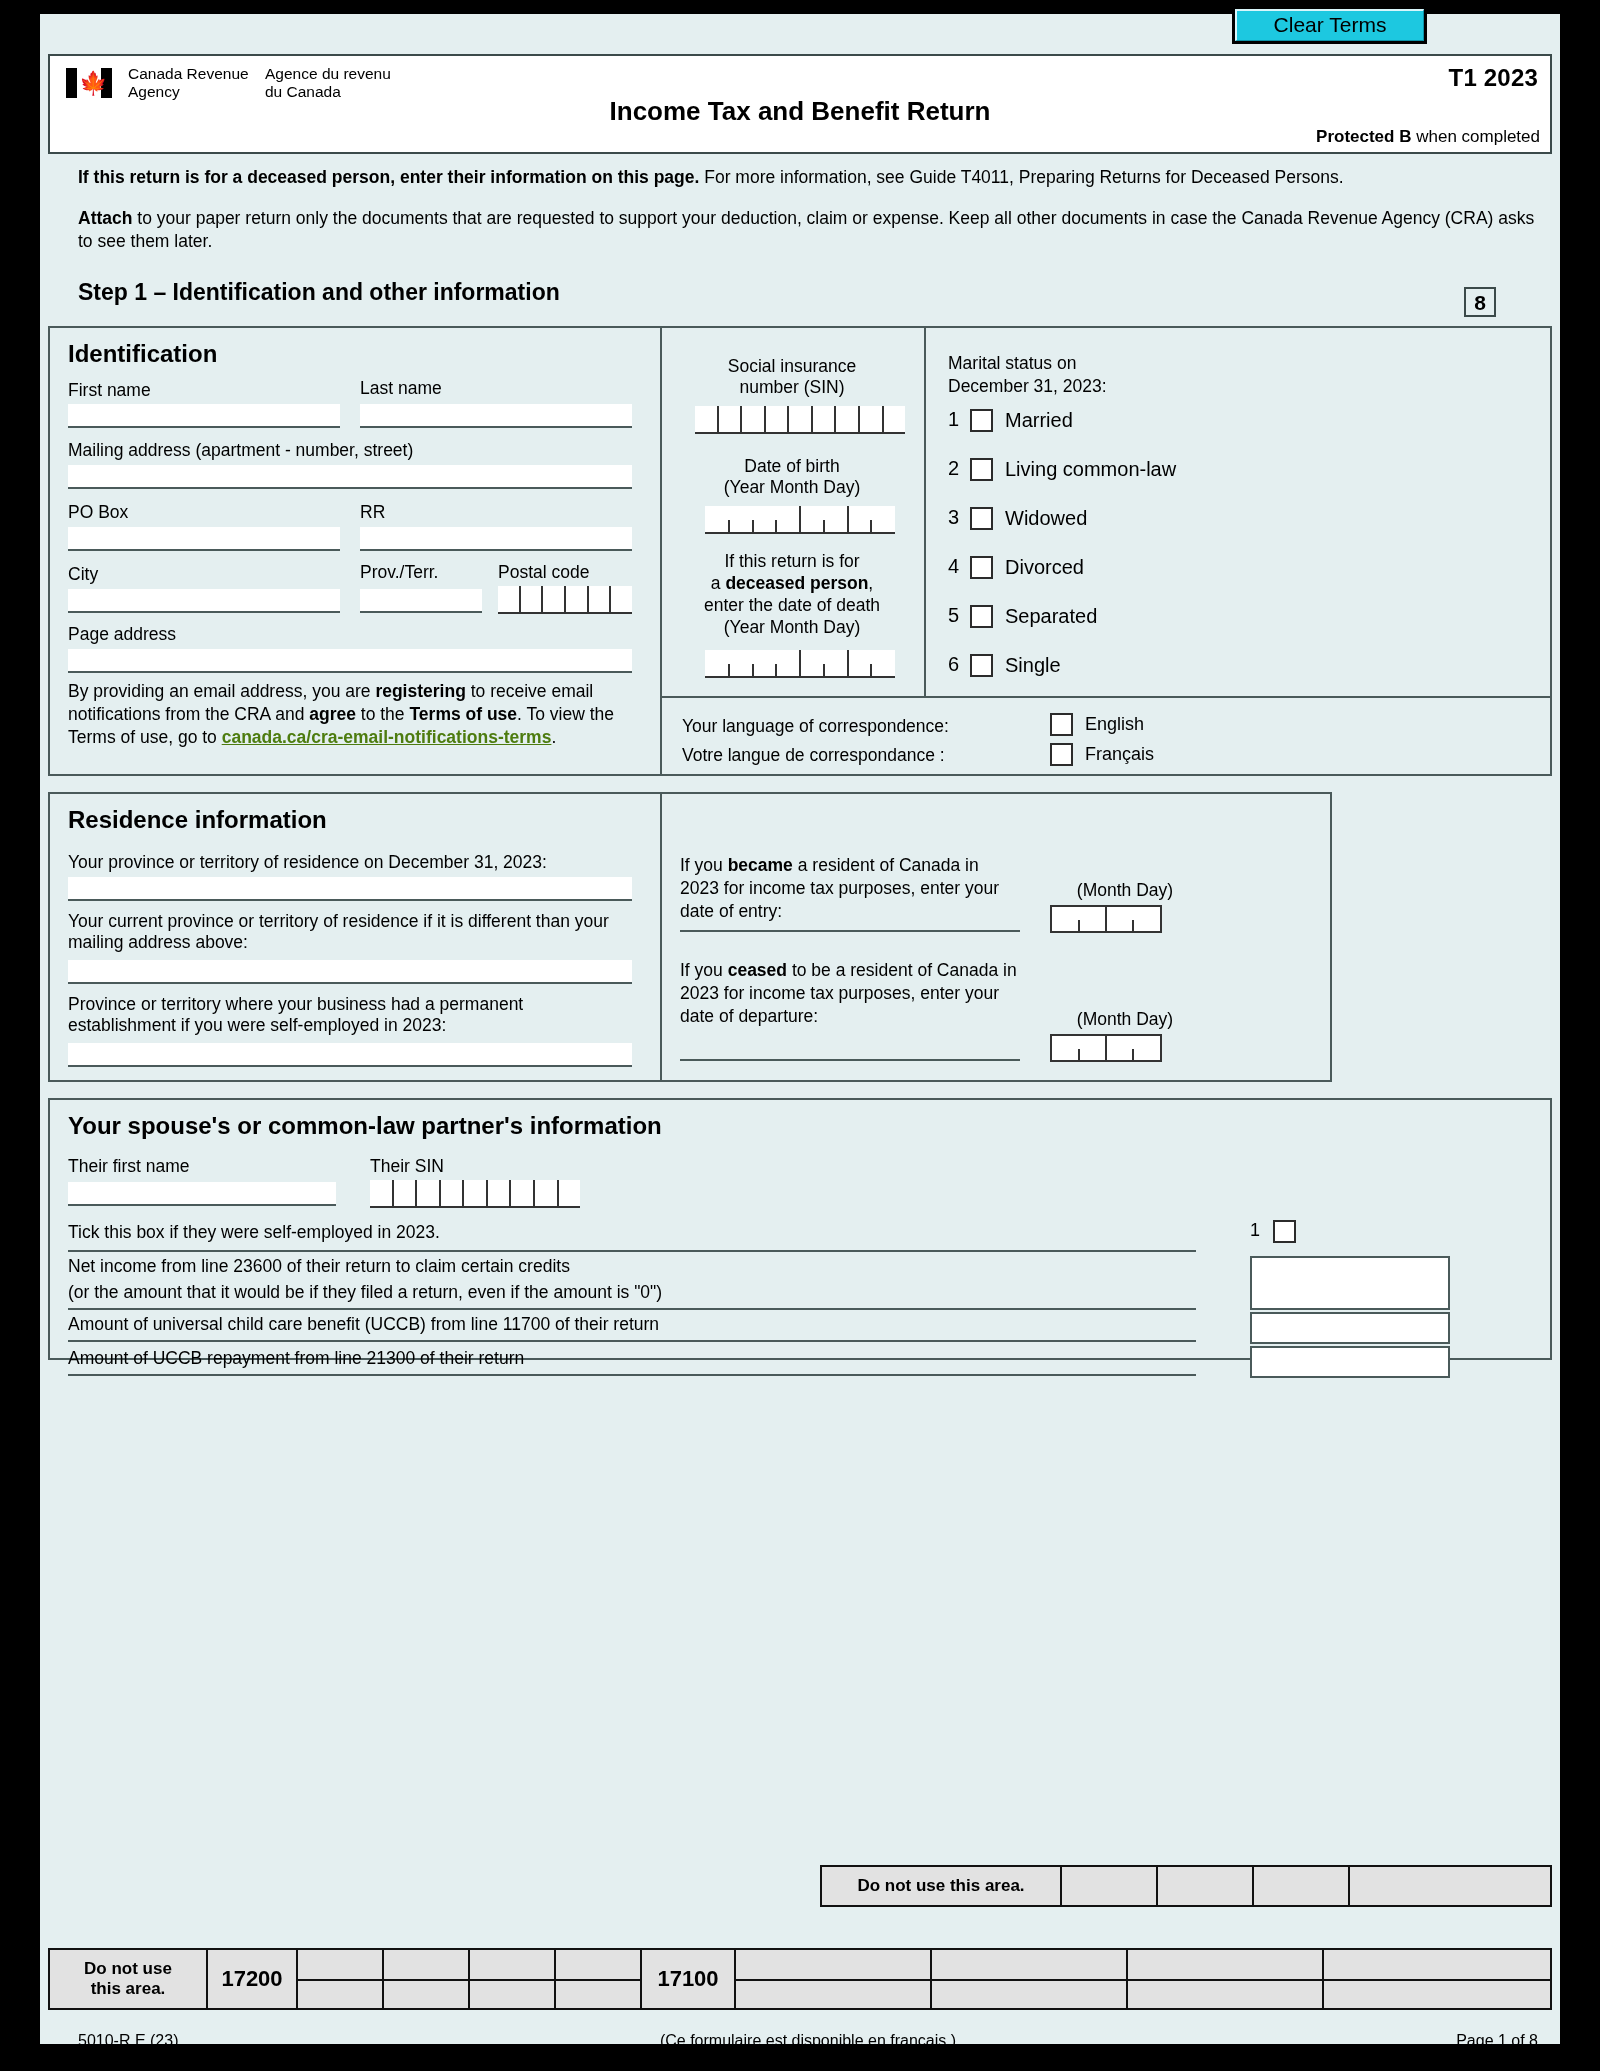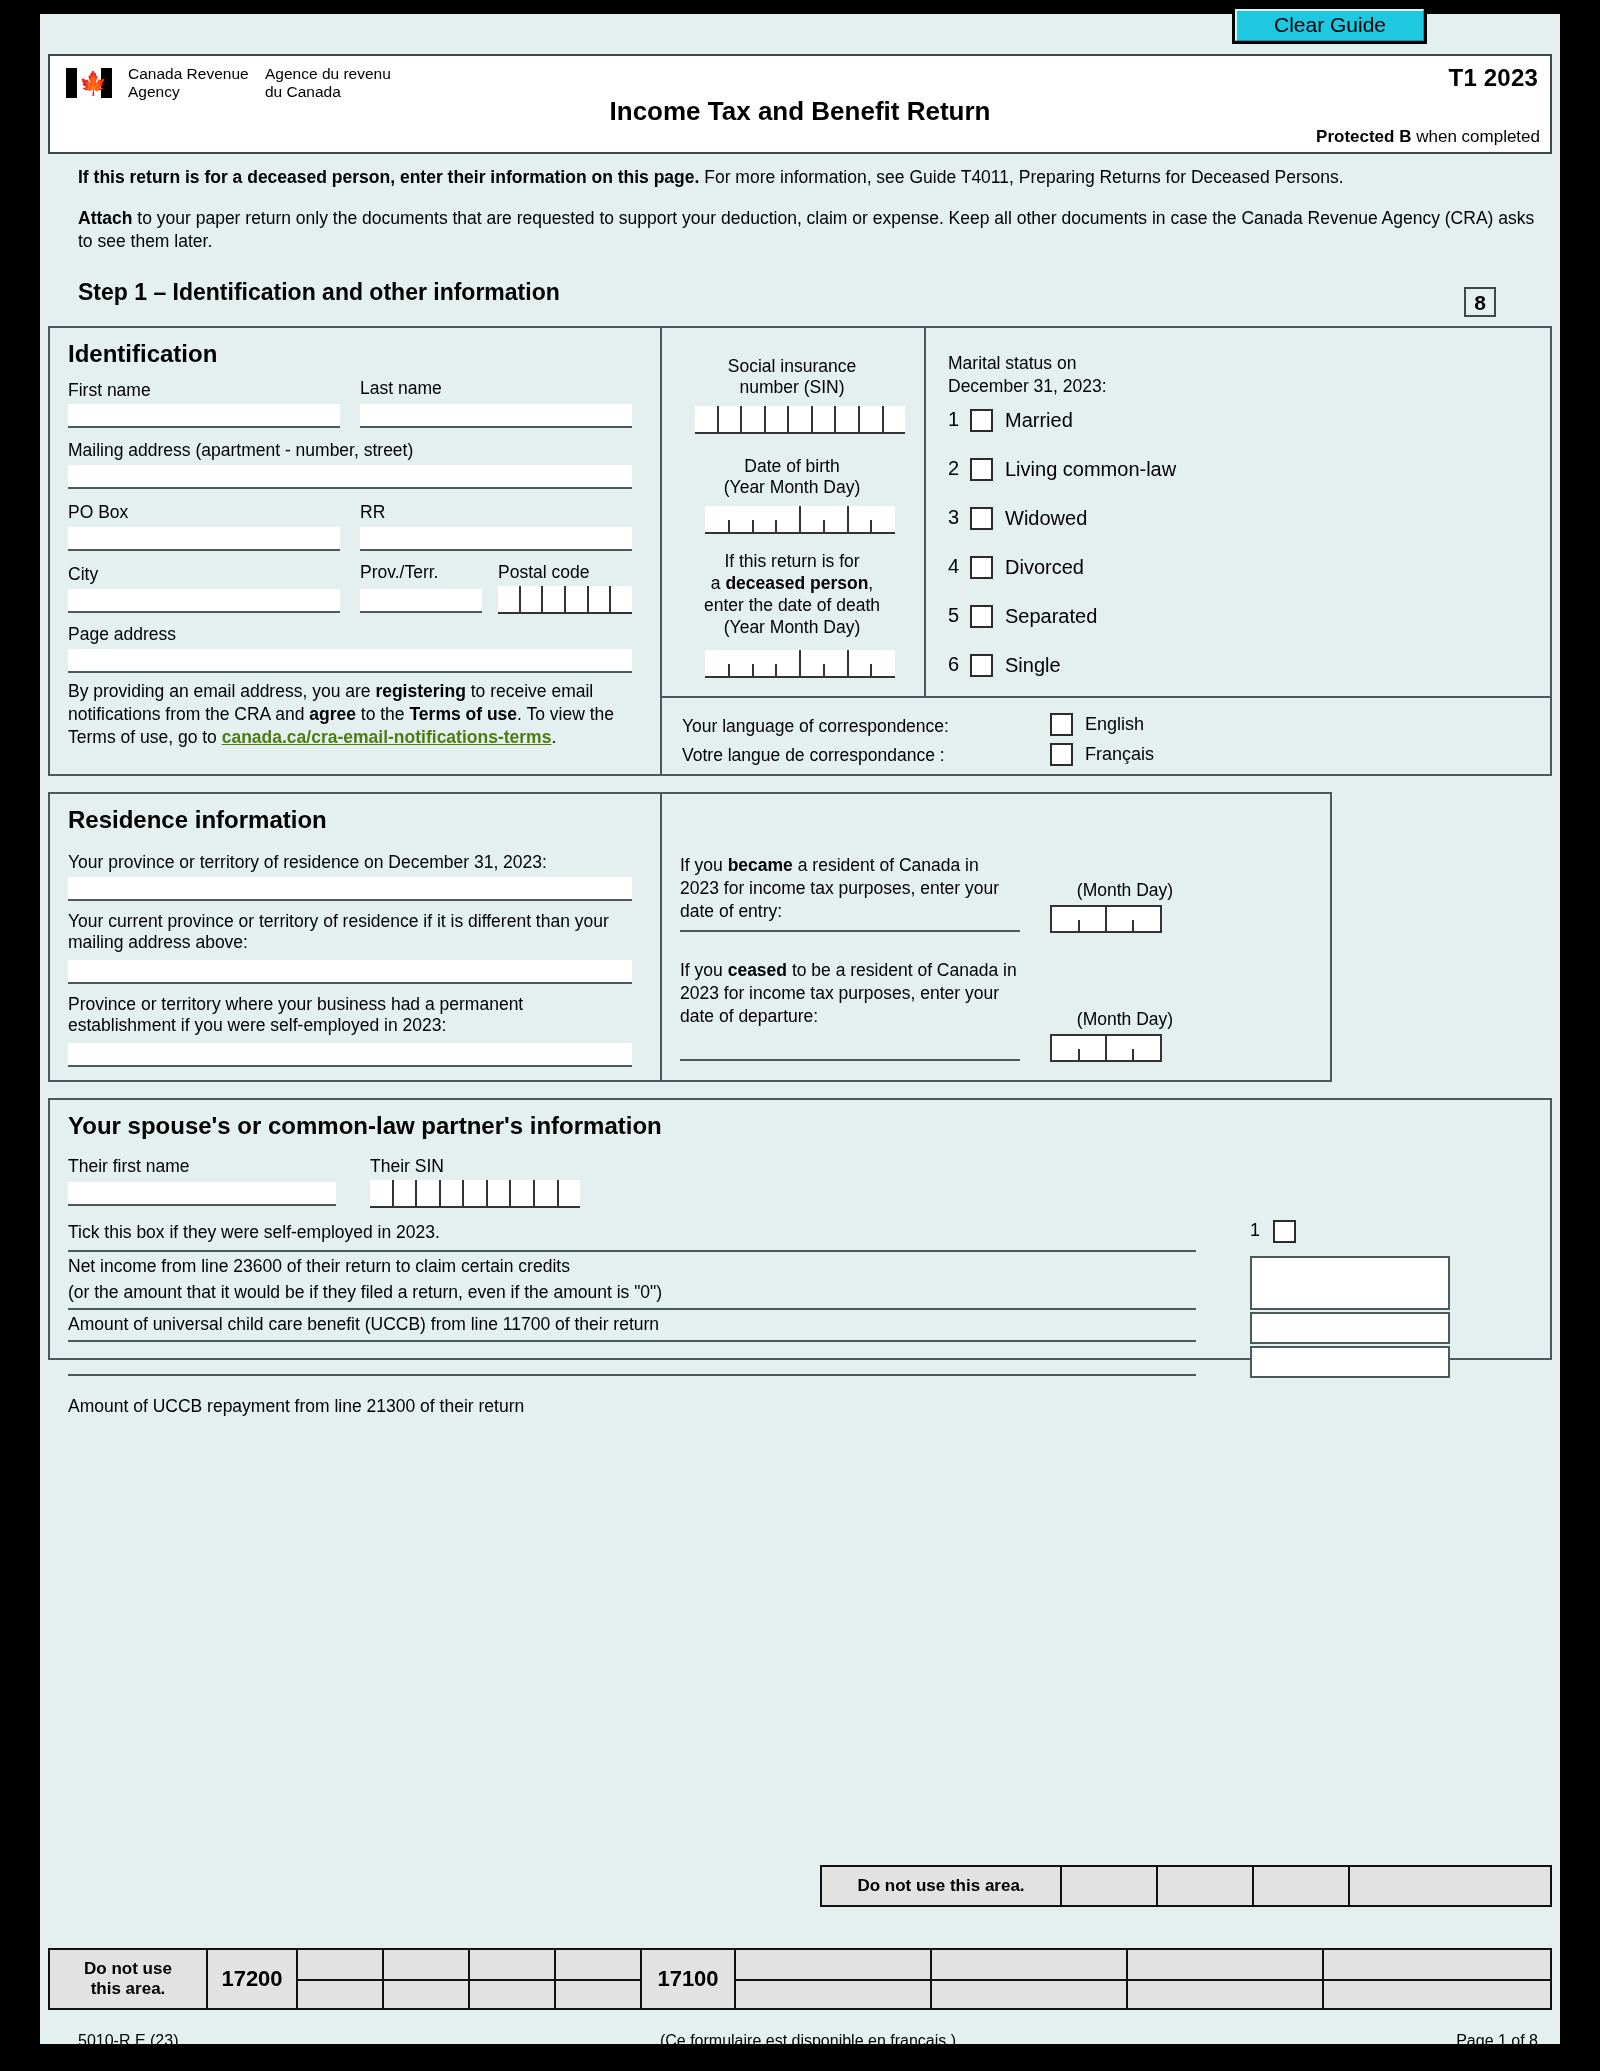--- a/index.html
+++ b/index.html
@@ -170,21 +170,21 @@
   .foot .l{ position:absolute; left:0; }
   .foot .c{ position:absolute; left:0; right:0; text-align:center; }
   .foot .r{ position:absolute; right:0; }
 </style>
 </head>
 <body>
 
 <div class="page">
 
   <div class="cleardata-wrap">
-    <div class="cleardata">Clear Guide</div>
+    <div class="cleardata">Clear Terms</div>
   </div>
 
   <div class="hdr">
     <div class="flag">
       <div class="bar bl"></div>
         <div class="bar br"></div>
       <div class="leaf">🍁</div>
     </div>
     <div class="wordmark wm-en">Canada Revenue
 Agency</div>
@@ -390,21 +390,21 @@
 
     <div class="lbl" style="position:absolute; left:18px; top:156px;">Net income from line 23600 of their return to claim certain credits</div>
     <div class="lbl" style="position:absolute; left:18px; top:182px;">(or the amount that it would be if they filed a return, even if the amount is "0")</div>
     <div class="rule" style="left:18px; top:208px; width:1128px;"></div>
     <div class="box-amt" style="left:1200px; top:156px; width:200px; height:54px;"></div>
 
     <div class="lbl" style="position:absolute; left:18px; top:214px;">Amount of universal child care benefit (UCCB) from line 11700 of their return</div>
     <div class="rule" style="left:18px; top:240px; width:1128px;"></div>
     <div class="box-amt" style="left:1200px; top:212px; width:200px; height:32px;"></div>
 
-    <div class="lbl" style="position:absolute; left:18px; top:248px;margin-top:48px;">Amount of UCCB repayment from line 21300 of their return</div>
+    <div class="lbl" style="position:absolute; left:18px; top:248px;">Amount of UCCB repayment from line 21300 of their return</div>
     <div class="rule" style="left:18px; top:274px; width:1128px;"></div>
     <div class="box-amt" style="left:1200px; top:246px; width:200px; height:32px;"></div>
   </div>
 
   <div class="gt" style="left:780px; top:1851px; width:732px; height:42px;">
     <div class="c" style="width:240px;">
       <div class="lbltxt">Do not use this area.</div>
     </div>
     <div class="c" style="width:96px;"></div>
     <div class="c" style="width:96px;"></div>

